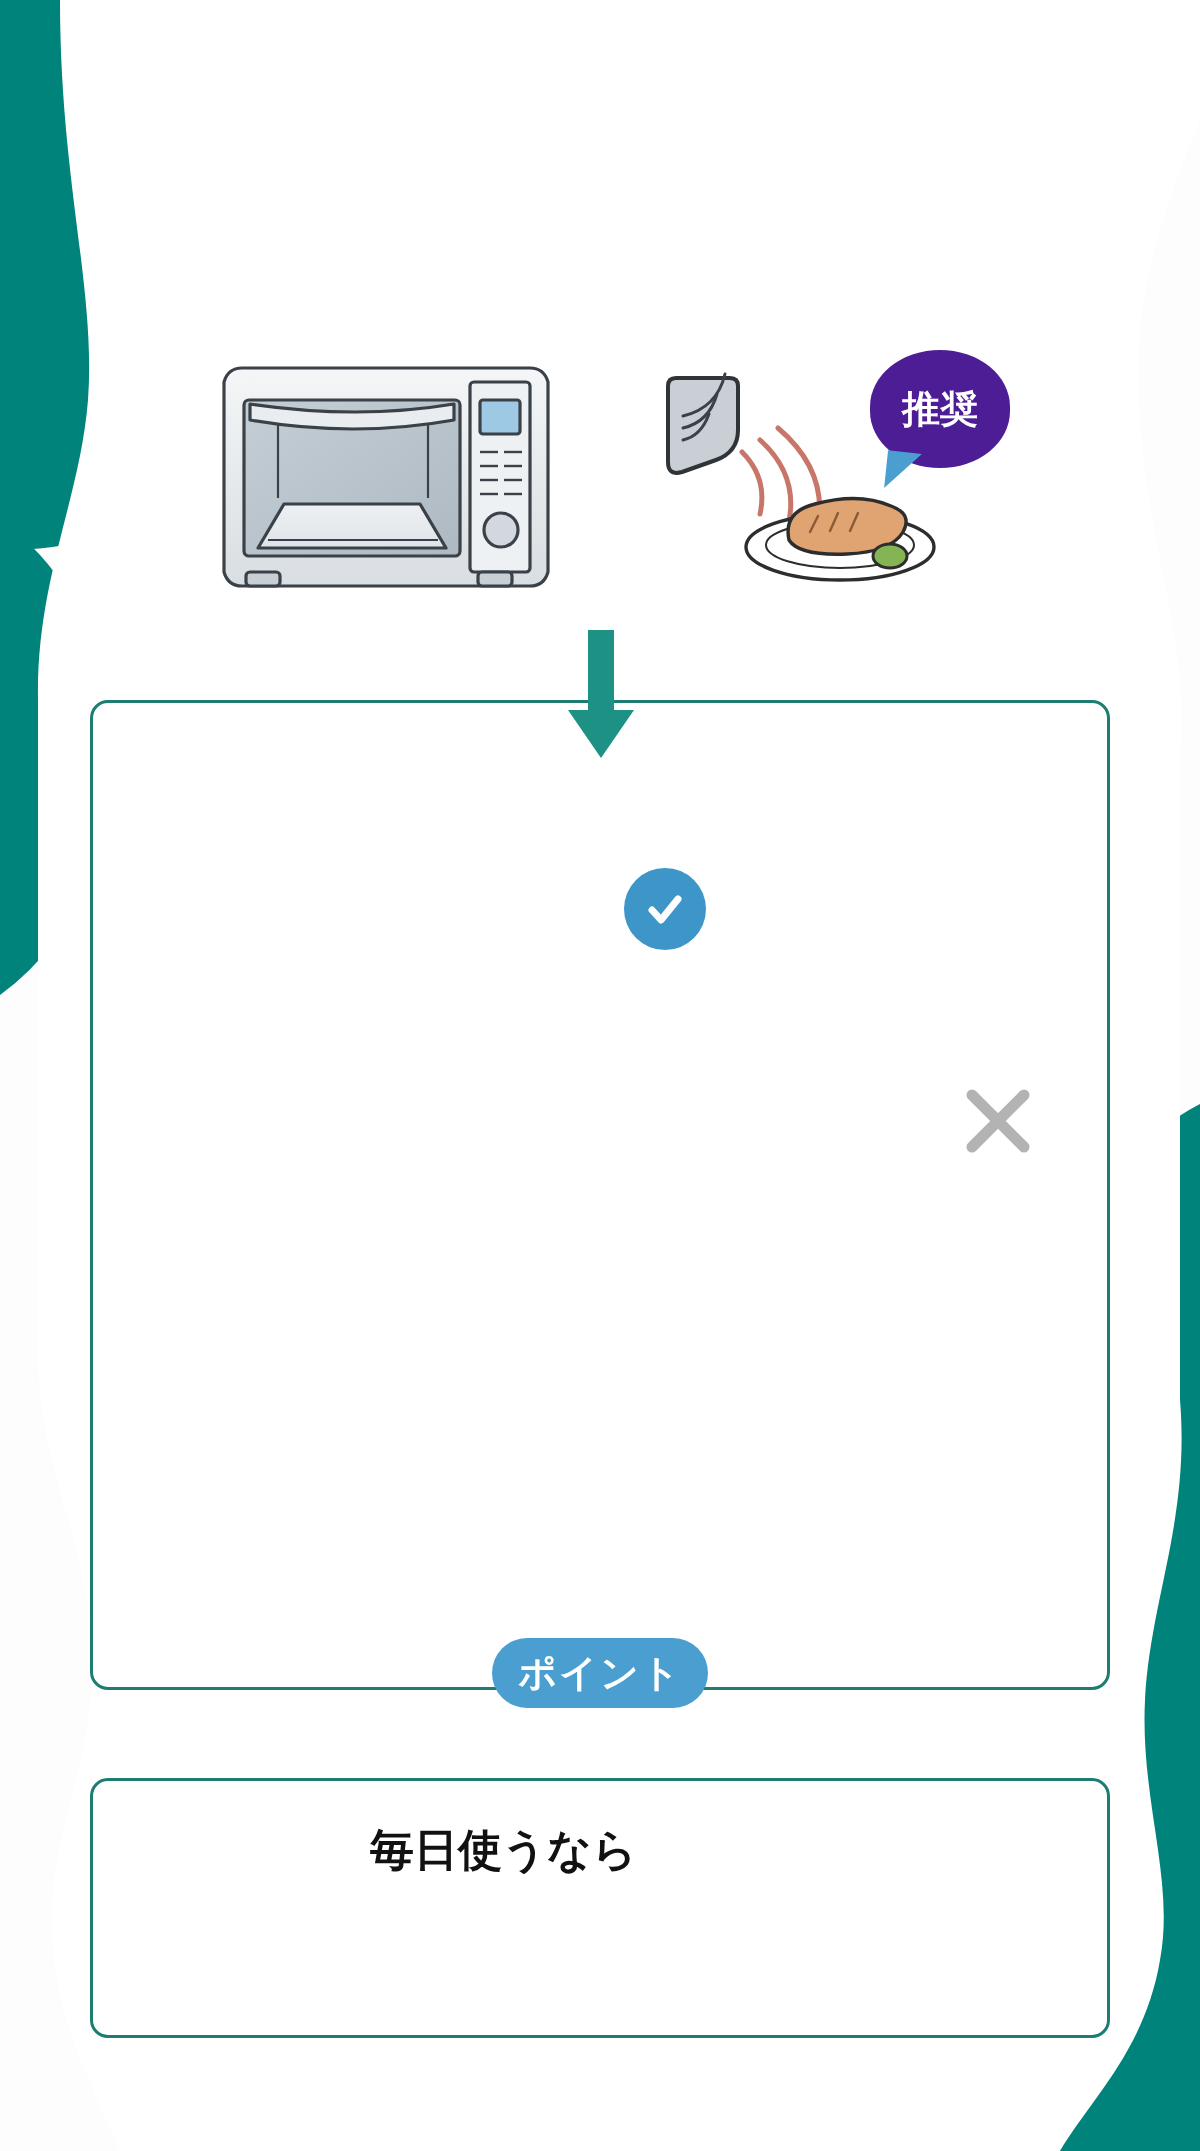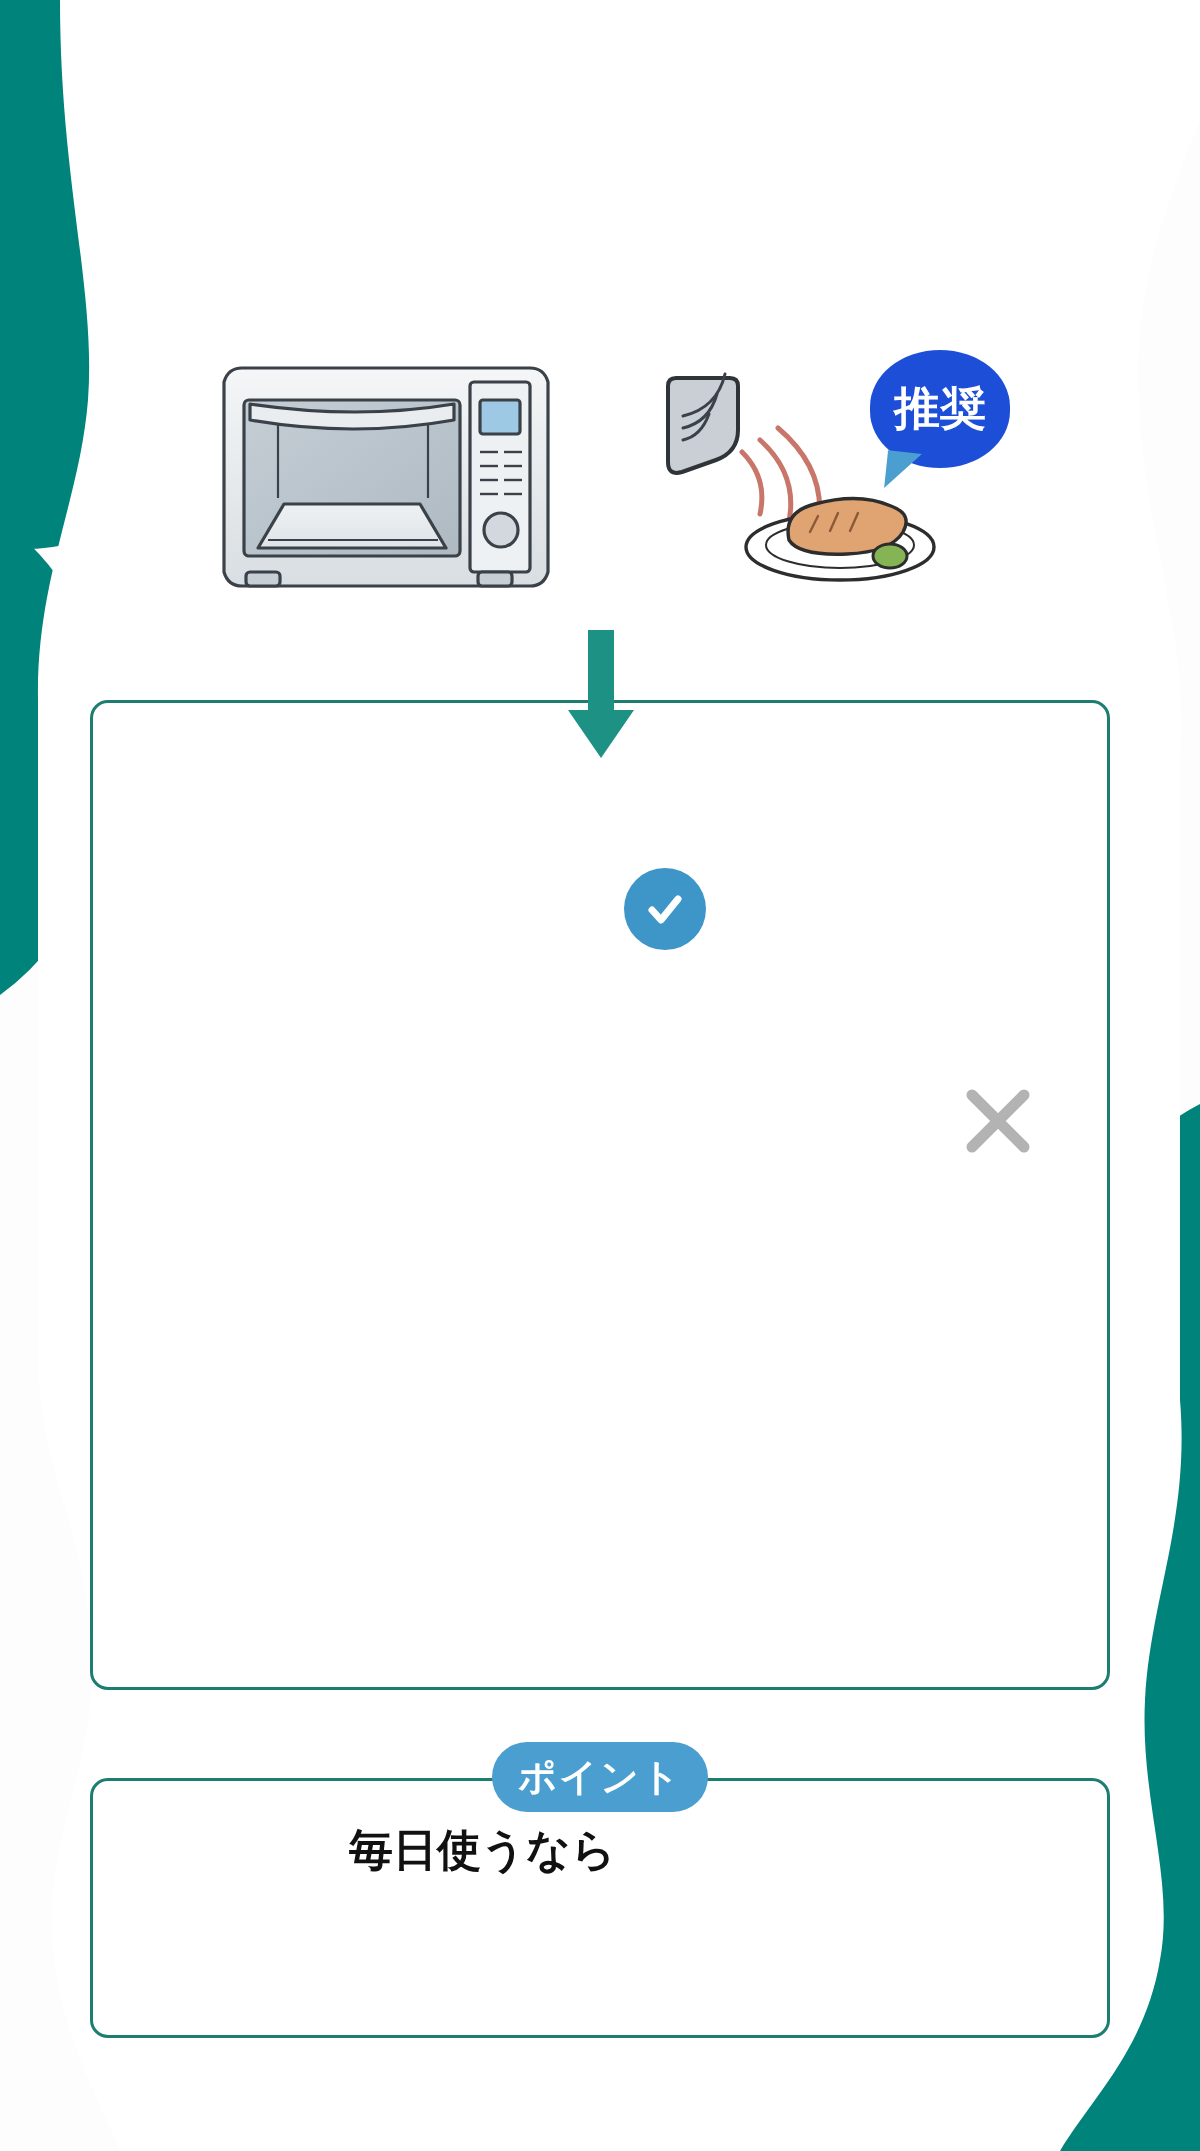--- a/index.html
+++ b/index.html
@@ -57,23 +57,23 @@
 
   .hero-caption{
     position:absolute;left:180px;top:600px;width:380px;
     text-align:center;font-size:34px;font-weight:bold;color:#111;
   }
 
   
   .bubble-rec{
     position:absolute;left:870px;top:350px;
     width:140px;height:118px;border-radius:50%/48%;
-    background:#1d4ed8;
+    background:#4c1d95;
     display:flex;align-items:center;justify-content:center;
-    color:#ffffff;font-weight:bold;font-size:46px;
+    color:#ffffff;font-weight:bold;font-size:38px;
     z-index:4;
   }
   .bubble-rec:after{
     content:"";position:absolute;left:16px;bottom:-22px;
     width:0;height:0;
     border-top:38px solid #4a9fd0;
     border-right:34px solid transparent;
     transform:rotate(6deg);
   }
   .bubble-rec span{position:relative;z-index:2;}
@@ -143,28 +143,28 @@
   }
   .bubble-blue div{white-space:nowrap;}
 
   
   .point-card{
     position:absolute;left:90px;top:1778px;width:1020px;height:260px;
     border:3px solid #1d7d71;border-radius:18px;background:#ffffff;
     box-sizing:border-box;z-index:3;
   }
   .point-pill{
-    position:absolute;left:492px;top:1742px;width:216px;height:70px;
+    position:absolute;left:492px;top:1638px;width:216px;height:70px;
     border-radius:36px;background:#4a9fd0;
     display:flex;align-items:center;justify-content:center;
     color:#ffffff;font-weight:bold;font-size:38px;letter-spacing:2px;
     z-index:7;
   }
   .point-text{
-    position:absolute;left:349px;top:1820px;
+    position:absolute;left:370px;top:1820px;
     font-size:44px;font-weight:bold;color:#111;line-height:1.38;z-index:6;
   }
   .point-text div{white-space:nowrap;}
 </style>
 </head>
 <body>
 
 <div class="stage">
 
   <div class="blob blob-tl"></div>

